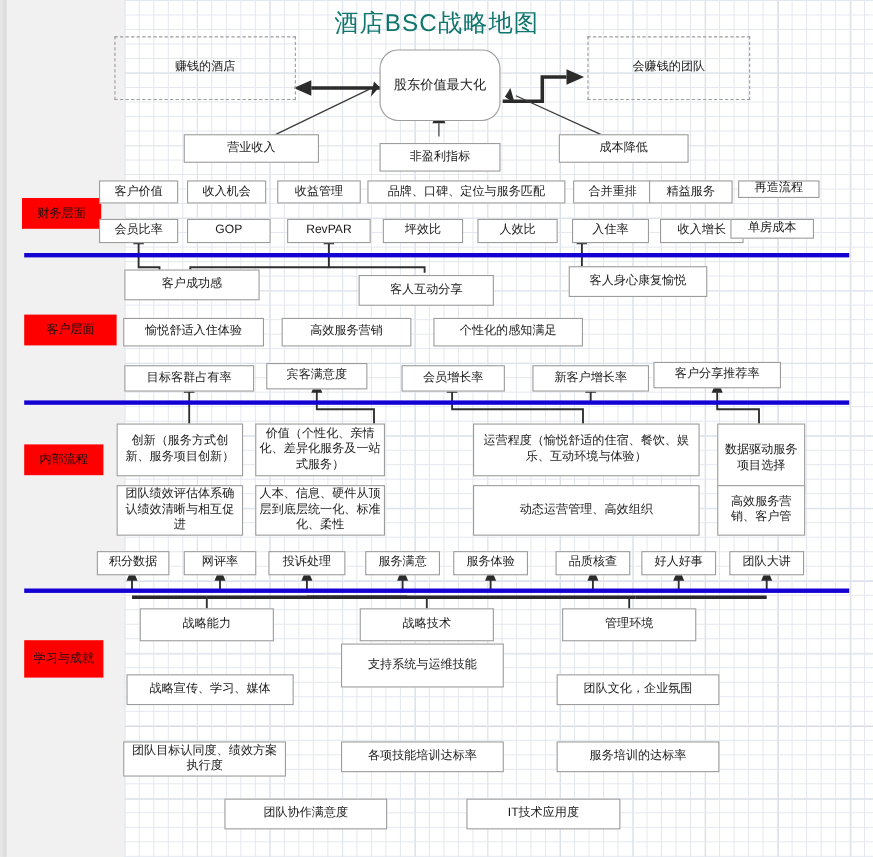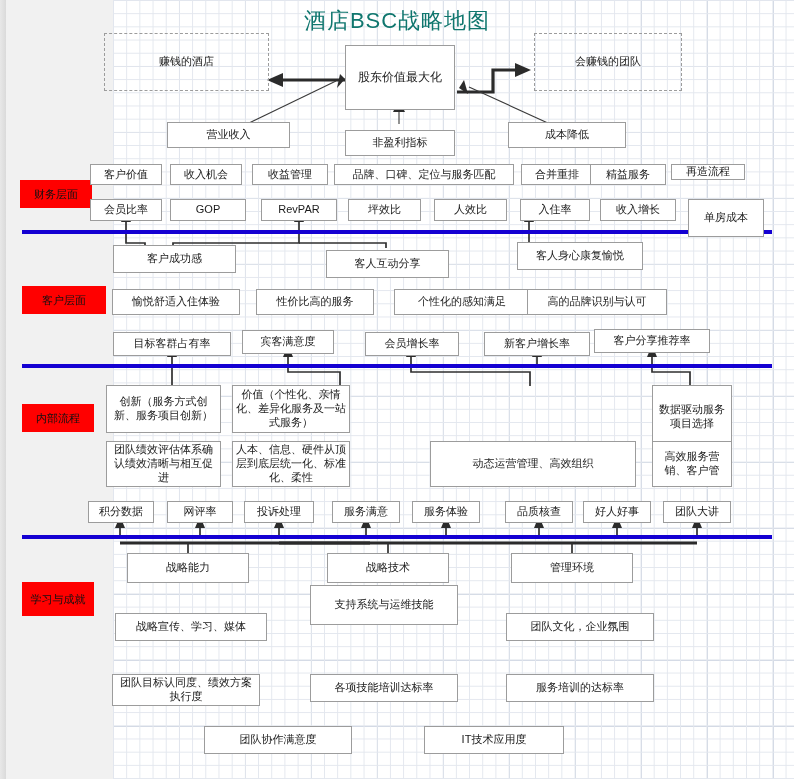--- a/index.html
+++ b/index.html
@@ -45,21 +45,21 @@
     font-size:11px;
     line-height:1.25;
     padding:1px 3px;
     letter-spacing:0px;
   }
   .node.dashed{
     border:1px dashed #9c9c9c;
     background:transparent;
     font-family:Liberation Serif, serif;
   }
-  .node.big{font-size:12px;}
+  .node.big{font-size:12px;border-radius:17px;}
   .redlabel{
     position:absolute;
     box-sizing:border-box;
     background:#ff0000;
     color:#111111;
     font-size:11px;
     display:flex;align-items:center;justify-content:center;
     line-height:1.15;
     border:0;
   }
@@ -193,39 +193,39 @@
   <div class="node" style="left:590px;top:164px;width:76px;height:21px">精益服务</div>
   <div class="node" style="left:671px;top:164px;width:74px;height:16px">再造流程</div>
 
   <div class="node" style="left:90px;top:199px;width:72px;height:22px">会员比率</div>
   <div class="node" style="left:170px;top:199px;width:76px;height:22px">GOP</div>
   <div class="node" style="left:261px;top:199px;width:76px;height:22px">RevPAR</div>
   <div class="node" style="left:348px;top:199px;width:73px;height:22px">坪效比</div>
   <div class="node" style="left:434px;top:199px;width:73px;height:22px">人效比</div>
   <div class="node" style="left:520px;top:199px;width:70px;height:22px">入住率</div>
   <div class="node" style="left:600px;top:199px;width:76px;height:22px">收入增长</div>
-  <div class="node" style="left:688px;top:199px;width:76px;height:38px">单房成本</div>
+  <div class="node" style="left:664px;top:199px;width:76px;height:18px">单房成本</div>
 
   <div class="node" style="left:113px;top:245px;width:123px;height:28px">客户成功感</div>
   <div class="node" style="left:326px;top:250px;width:123px;height:28px">客人互动分享</div>
   <div class="node" style="left:517px;top:242px;width:126px;height:28px">客人身心康复愉悦</div>
 
   <div class="node" style="left:112px;top:289px;width:128px;height:26px">愉悦舒适入住体验</div>
-  <div class="node" style="left:256px;top:289px;width:118px;height:26px">性价比高的服务</div>
+  <div class="node" style="left:256px;top:289px;width:118px;height:26px">高效服务营销</div>
   <div class="node" style="left:394px;top:289px;width:136px;height:26px">个性化的感知满足</div>
-  <div class="node" style="left:527px;top:289px;width:140px;height:26px">高的品牌识别与认可</div>
 
   <div class="node" style="left:113px;top:332px;width:118px;height:24px">目标客群占有率</div>
   <div class="node" style="left:242px;top:330px;width:92px;height:24px">宾客满意度</div>
   <div class="node" style="left:365px;top:332px;width:94px;height:24px">会员增长率</div>
   <div class="node" style="left:484px;top:332px;width:106px;height:24px">新客户增长率</div>
   <div class="node" style="left:594px;top:329px;width:116px;height:24px">客户分享推荐率</div>
 
   <div class="node" style="left:106px;top:385px;width:115px;height:48px">创新（服务方式创新、服务项目创新）</div>
   <div class="node" style="left:232px;top:385px;width:118px;height:48px">价值（个性化、亲情化、差异化服务及一站式服务）</div>
+  <div class="node" style="left:430px;top:385px;width:206px;height:48px">运营程度（愉悦舒适的住宿、餐饮、娱乐、互动环境与体验）</div>
   <div class="node" style="left:652px;top:385px;width:80px;height:64px">数据驱动服务项目选择</div>
 
   <div class="node" style="left:106px;top:441px;width:115px;height:46px">团队绩效评估体系确认绩效清晰与相互促进</div>
   <div class="node" style="left:232px;top:441px;width:118px;height:46px">人本、信息、硬件从顶层到底层统一化、标准化、柔性</div>
   <div class="node" style="left:430px;top:441px;width:206px;height:46px">动态运营管理、高效组织</div>
   <div class="node" style="left:652px;top:441px;width:80px;height:46px">高效服务营销、客户管</div>
 
   <div class="node" style="left:88px;top:501px;width:66px;height:22px">积分数据</div>
   <div class="node" style="left:167px;top:501px;width:66px;height:22px">网评率</div>
   <div class="node" style="left:244px;top:501px;width:70px;height:22px">投诉处理</div>

